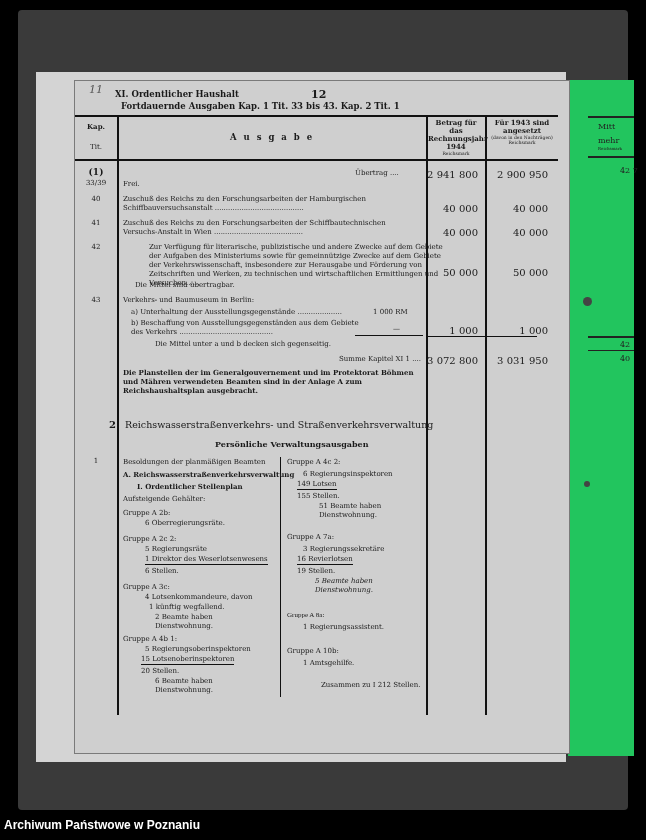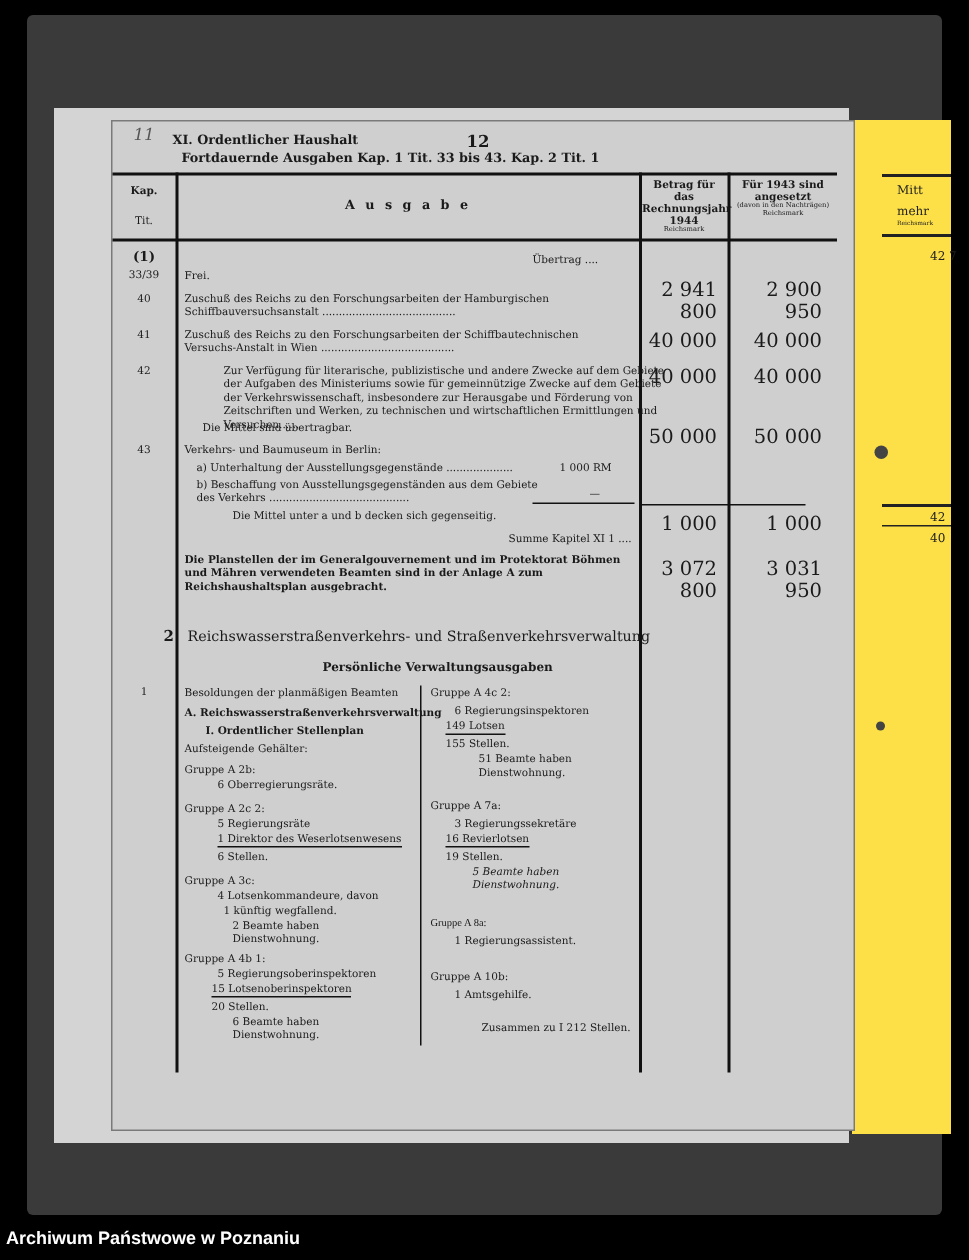--- a/index.html
+++ b/index.html
@@ -14,39 +14,39 @@
   .mount {
     position:absolute; left:36px; top:72px; width:530px; height:690px;
     background:#d4d4d4;
   }
   .page {
     position:absolute; left:74px; top:80px; width:494px; height:672px;
     background:#cfcfcf; border:1px solid #7a7a7a;
   }
   .rpage {
     position:absolute; left:566px; top:80px; width:66px; height:676px;
-    background:#fde047; border-left:2px solid #333;
+    background:#22c55e; border-left:2px solid #333;
   }
   .rpage .line { position:absolute; left:20px; right:0; height:2px; background:#222; }
   .rpage .t { position:absolute; left:30px; font-size:8px; color:#222; white-space:nowrap; }
 
   .hdr1 { position:absolute; left:40px; top:8px; font-size:8.5px; font-weight:bold; }
   .pnum { position:absolute; left:236px; top:7px; font-size:11px; font-weight:bold; }
   .hdr2 { position:absolute; left:46px; top:20px; font-size:8.5px; font-weight:bold; }
   .pencil { position:absolute; left:14px; top:2px; font-size:11px; color:#555; font-style:italic; }
 
   .hline { position:absolute; height:1.5px; background:#111; }
   .vline { position:absolute; width:1.5px; background:#111; }
 
   .colh { position:absolute; font-size:7px; text-align:center; line-height:1.15; font-weight:bold; }
   .colh small { font-size:4.5px; display:block; font-weight:normal; }
 
   .tit { position:absolute; width:38px; text-align:center; font-size:7px; }
   .txt { position:absolute; font-size:7px; line-height:1.28; }
-  .num { position:absolute; font-size:13px; text-align:right; width:60px;margin-top:17px; }
+  .num { position:absolute; font-size:10px; text-align:right; width:60px; }
   .bold { font-weight:bold; }
   .sec { position:absolute; font-size:10px; font-weight:bold; }
   .sect { position:absolute; font-size:9.5px; }
   .subsec { position:absolute; font-size:8px; font-weight:bold; }
   .ul { border-bottom:1px solid #111; }
 
   .footer {
     position:absolute; left:4px; top:818px; color:#fff; font-family:"Liberation Sans", sans-serif;
     font-size:12px; font-weight:bold;
   }

